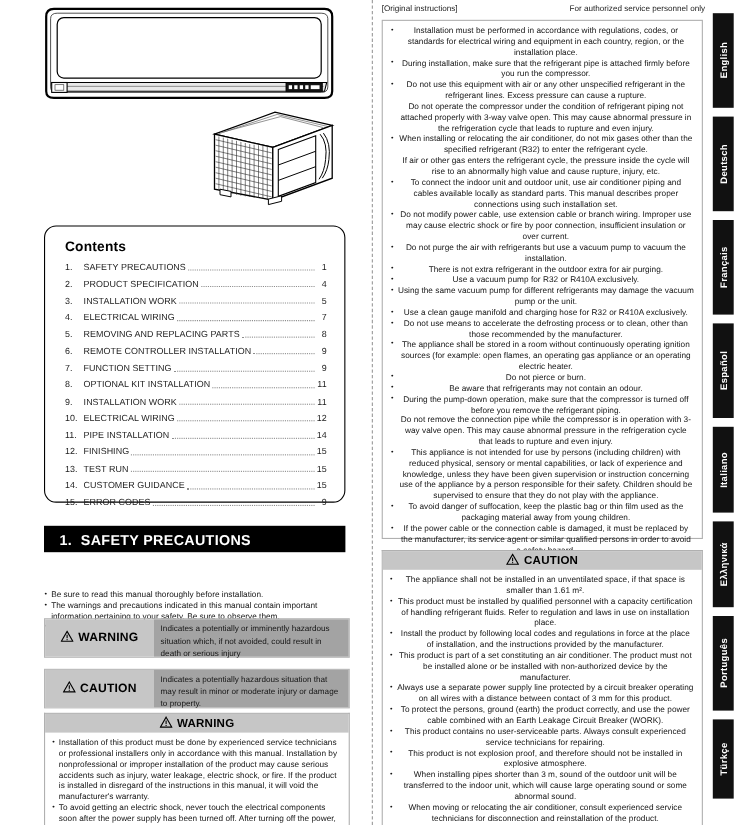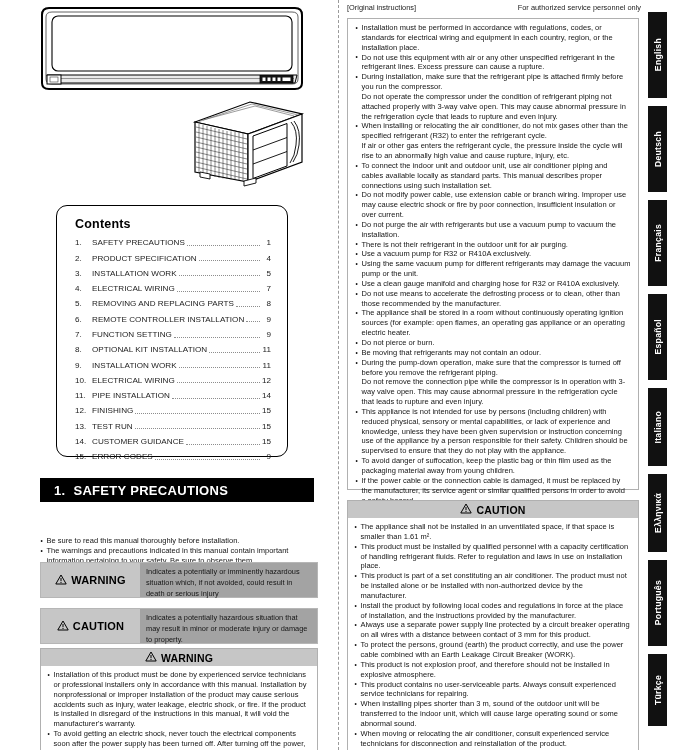--- a/index.html
+++ b/index.html
@@ -7,34 +7,34 @@
     width: 675px; height: 750px;
     background: #ffffff;
     font-family: "Liberation Sans", sans-serif;
     color: #000;
     overflow: hidden;
   }
   .page { position: relative; width: 675px; height: 750px; background:#fff; }
 
   
   .col-left  { position:absolute; left:0;   top:0; width:331px; height:750px; }
-  .col-right { position:absolute; left:347px; top:0; width:294px; height:750px; }
+  .col-right { position:absolute; left:347px; top:0; width:294px; height:750px;text-align:center; }
   .col-divider {
     position:absolute; left:338px; top:0; width:0; height:750px;
     border-left:1px dashed #9a9a9a;
   }
 
   
   .illus { position:relative; width:331px; height:197px; }
   .indoor-unit { position:absolute; left:38px; top:5px; width:268px; height:88px; }
   .outdoor-unit { position:absolute; left:190px; top:100px; width:115px; height:92px; }
 
   
   .contents-box {
-    position:absolute; left:56px; top:205px; width:232px; height:252px;
+    position:absolute; left:40px; top:205px; width:274px; height:252px;
     border:1.6px solid #000; border-radius:11px; background:#fff;
     padding:11px 16px 8px 18px;
   }
   .contents-title {
     font-size:12.5px; font-weight:bold; letter-spacing:.2px;
     margin-bottom:4px;
   }
   .toc-row {
     display:flex; align-items:flex-end; font-size:8.1px; line-height:1;
     height:15.3px; color:#1b1b1b; letter-spacing:.05px;
@@ -358,36 +358,36 @@
   <div class="col-right">
 
     <div class="rhead">
       <span>[Original instructions]</span>
       <span>For authorized service personnel only</span>
     </div>
 
     <div class="panel" id="panel-right-top">
       <div class="panel-body bullets">
         <div class="bl">Installation must be performed in accordance with regulations, codes, or standards for electrical wiring and equipment in each country, region, or the installation place.</div>
+        <div class="bl">During installation, make sure that the refrigerant pipe is attached firmly before you run the compressor.</div>
         <div class="bl">Do not use this equipment with air or any other unspecified refrigerant in the refrigerant lines. Excess pressure can cause a rupture.</div>
-        <div class="bl">During installation, make sure that the refrigerant pipe is attached firmly before you run the compressor.</div>
         <div class="sub">Do not operate the compressor under the condition of refrigerant piping not attached properly with 3-way valve open. This may cause abnormal pressure in the refrigeration cycle that leads to rupture and even injury.</div>
         <div class="bl">When installing or relocating the air conditioner, do not mix gases other than the specified refrigerant (R32) to enter the refrigerant cycle.</div>
         <div class="sub">If air or other gas enters the refrigerant cycle, the pressure inside the cycle will rise to an abnormally high value and cause rupture, injury, etc.</div>
         <div class="bl">To connect the indoor unit and outdoor unit, use air conditioner piping and cables available locally as standard parts. This manual describes proper connections using such installation set.</div>
         <div class="bl">Do not modify power cable, use extension cable or branch wiring. Improper use may cause electric shock or fire by poor connection, insufficient insulation or over current.</div>
         <div class="bl">Do not purge the air with refrigerants but use a vacuum pump to vacuum the installation.</div>
-        <div class="bl">There is not their refrigerant in the outdoor unit for air purging.</div>
+        <div class="bl">There is not extra refrigerant in the outdoor extra for air purging.</div>
         <div class="bl">Use a vacuum pump for R32 or R410A exclusively.</div>
         <div class="bl">Using the same vacuum pump for different refrigerants may damage the vacuum pump or the unit.</div>
         <div class="bl">Use a clean gauge manifold and charging hose for R32 or R410A exclusively.</div>
         <div class="bl">Do not use means to accelerate the defrosting process or to clean, other than those recommended by the manufacturer.</div>
         <div class="bl">The appliance shall be stored in a room without continuously operating ignition sources (for example: open flames, an operating gas appliance or an operating electric heater.</div>
         <div class="bl">Do not pierce or burn.</div>
-        <div class="bl">Be moving that refrigerants may not contain an odour.</div>
+        <div class="bl">Be aware that refrigerants may not contain an odour.</div>
         <div class="bl">During the pump-down operation, make sure that the compressor is turned off before you remove the refrigerant piping.</div>
         <div class="sub">Do not remove the connection pipe while the compressor is in operation with 3-way valve open.
 This may cause abnormal pressure in the refrigeration cycle that leads to rupture and even injury.</div>
         <div class="bl">This appliance is not intended for use by persons (including children) with reduced physical, sensory or mental capabilities, or lack of experience and knowledge, unless they have been given supervision or instruction concerning use of the appliance by a person responsible for their safety. Children should be supervised to ensure that they do not play with the appliance.</div>
         <div class="bl">To avoid danger of suffocation, keep the plastic bag or thin film used as the packaging material away from young children.</div>
         <div class="bl">If the power cable or the connection cable is damaged, it must be replaced by the manufacturer, its service agent or similar qualified persons in order to avoid a safety hazard.</div>
         <div class="bl">Keep any required ventilation openings clear of obstruction.</div>
       </div>
     </div>
 
@@ -398,26 +398,26 @@
               <polygon points="6,1 11.2,10 0.8,10" fill="none" stroke="#000" stroke-width="1"></polygon>
               <rect x="5.5" y="4" width="1" height="3.2" fill="#000"></rect>
               <rect x="5.5" y="8" width="1" height="1" fill="#000"></rect>
             </svg>
         </span>
         <span>CAUTION</span>
       </div>
       <div class="panel-body bullets">
         <div class="bl">The appliance shall not be installed in an unventilated space, if that space is smaller than 1.61 m².</div>
         <div class="bl">This product must be installed by qualified personnel with a capacity certification of handling refrigerant fluids. Refer to regulation and laws in use on installation place.</div>
+        <div class="bl">Install the product by following local codes and regulations in force at the place of installation, and the instructions provided by the manufacturer.</div>
         <div class="bl">This product is part of a set constituting an air conditioner. The product must not be installed alone or be installed with non-authorized device by the manufacturer.</div>
-        <div class="bl">Install the product by following local codes and regulations in force at the place of installation, and the instructions provided by the manufacturer.</div>
         <div class="bl">Always use a separate power supply line protected by a circuit breaker operating on all wires with a distance between contact of 3 mm for this product.</div>
         <div class="bl">To protect the persons, ground (earth) the product correctly, and use the power cable combined with an Earth Leakage Circuit Breaker (WORK).</div>
+        <div class="bl">This product contains no user-serviceable parts. Always consult experienced service technicians for repairing.</div>
         <div class="bl">This product is not explosion proof, and therefore should not be installed in explosive atmosphere.</div>
-        <div class="bl">This product contains no user-serviceable parts. Always consult experienced service technicians for repairing.</div>
         <div class="bl">When installing pipes shorter than 3 m, sound of the outdoor unit will be transferred to the indoor unit, which will cause large operating sound or some abnormal sound.</div>
         <div class="bl">When moving or relocating the air conditioner, consult experienced service technicians for disconnection and reinstallation of the product.</div>
 
       </div>
     </div>
   </div>
 
   <div class="lang-tabs">
     <div class="lang-tab" style="top:6px;height:86px;">
       <span>English</span>

